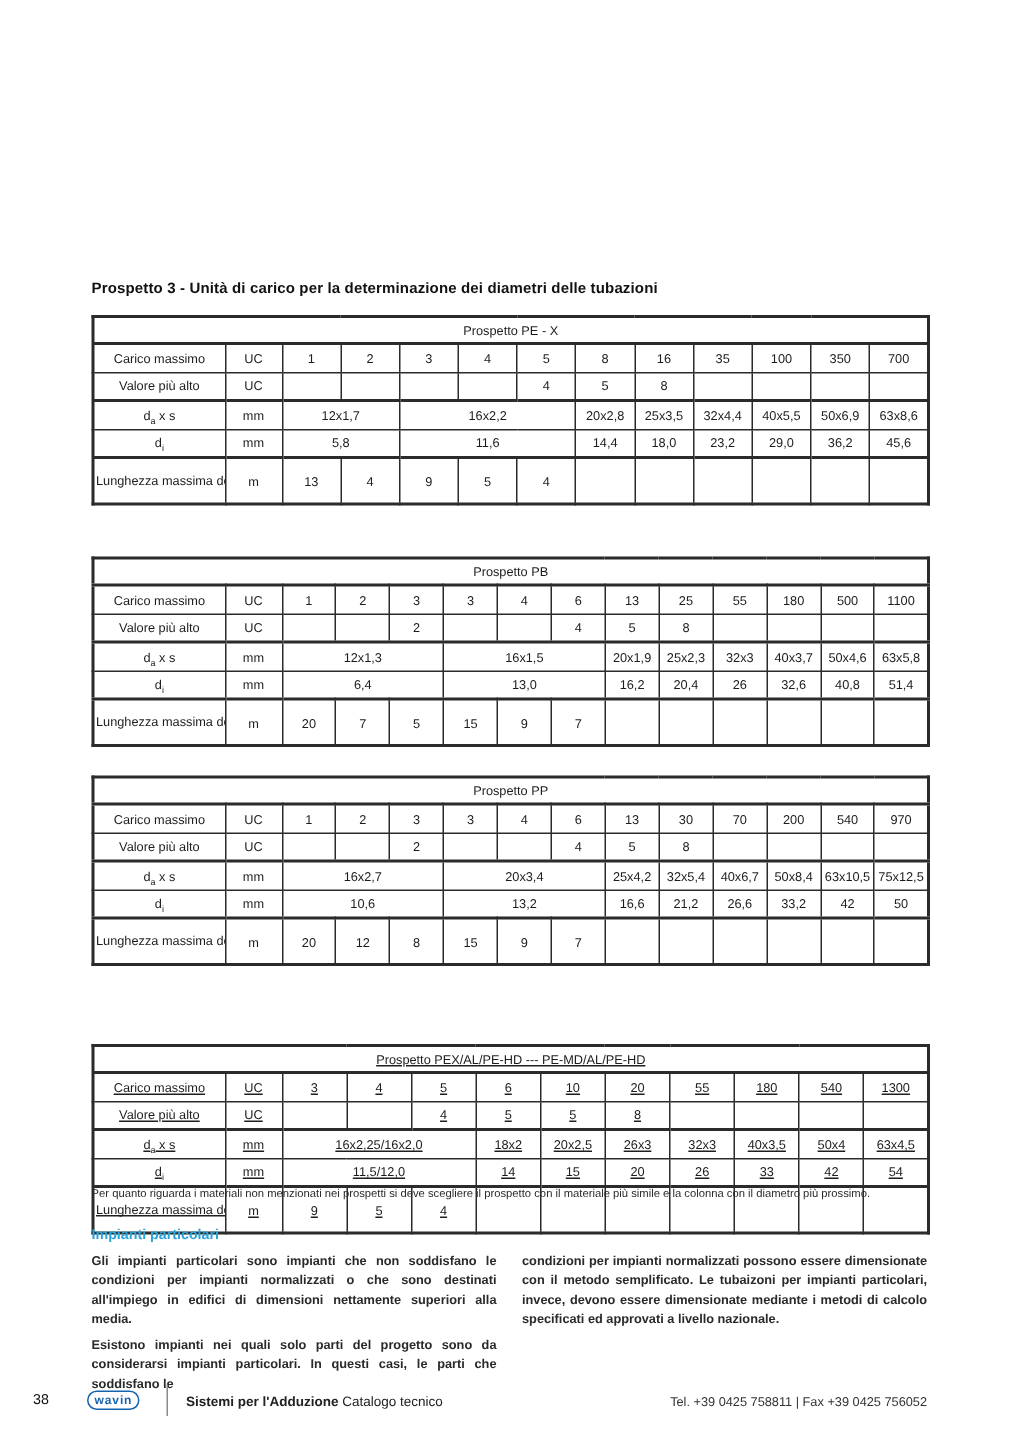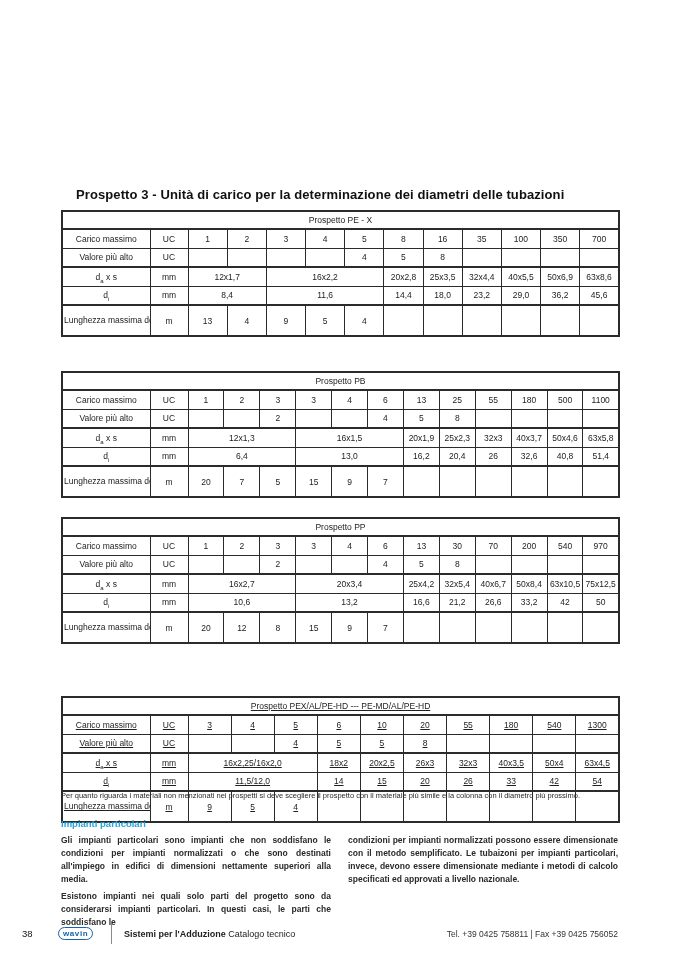--- a/index.html
+++ b/index.html
@@ -5,22 +5,22 @@
   html,body{margin:0;padding:0;background:#ffffff;}
   .page{
     position:relative;
     width:678px;height:959px;
     background:#ffffff;
     font-family:"Liberation Sans","DejaVu Sans",sans-serif;
     color:#1f1f1f;
     overflow:hidden;
   }
   .page-title{
-    position:absolute;left:76px;top:187px;width:557px;
-    font-size:13px;font-weight:bold;color:#111;
+    position:absolute;left:61px;top:187px;width:557px;
+    font-size:10px;font-weight:bold;color:#111;
     letter-spacing:0.1px;
   }
   .tables-area{position:absolute;left:61px;top:0;width:557px;height:100%;}
   .prospetto{position:absolute;left:0;width:557px;}
   .prospetto:nth-child(1){top:210px;}
   .prospetto:nth-child(2){top:371px;}
   .prospetto:nth-child(3){top:517px;}
   .prospetto:nth-child(4){top:696px;text-decoration:underline;}
   table.ptab{
     border-collapse:collapse;table-layout:fixed;width:557px;
@@ -151,21 +151,21 @@
               <td class="t-val">20x2,8</td>
               <td class="t-val">25x3,5</td>
               <td class="t-val">32x4,4</td>
               <td class="t-val">40x5,5</td>
               <td class="t-val">50x6,9</td>
               <td class="t-val">63x8,6</td>
             </tr>
             <tr class="r-norm sect">
               <td class="t-label">d<sub>i</sub></td>
               <td class="t-unit">mm</td>
-              <td class="t-val" colspan="2">8,4</td>
+              <td class="t-val" colspan="2">5,8</td>
               <td class="t-val" colspan="3">11,6</td>
               <td class="t-val">14,4</td>
               <td class="t-val">18,0</td>
               <td class="t-val">23,2</td>
               <td class="t-val">29,0</td>
               <td class="t-val">36,2</td>
               <td class="t-val">45,6</td>
             </tr>
             <tr class="r-tall">
               <td class="t-label">Lunghezza massima della tubazione</td>

